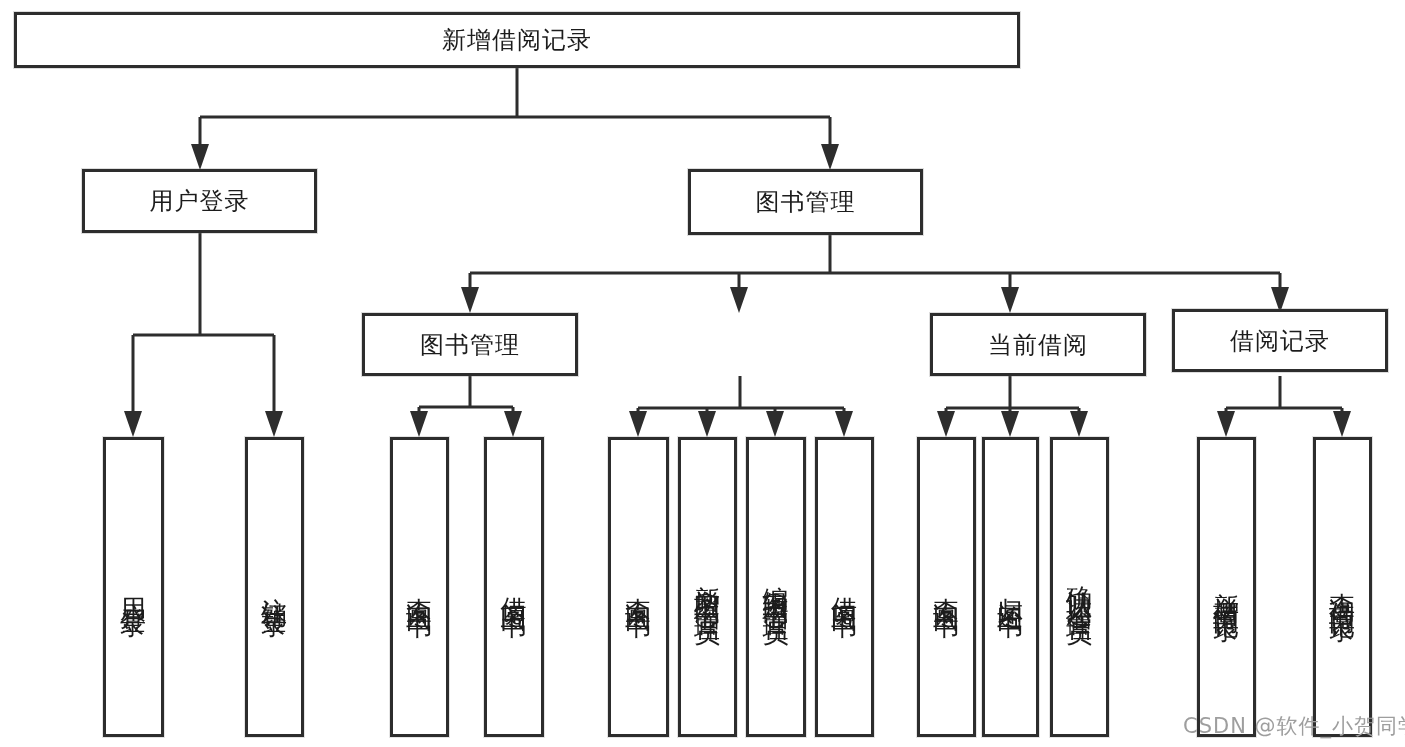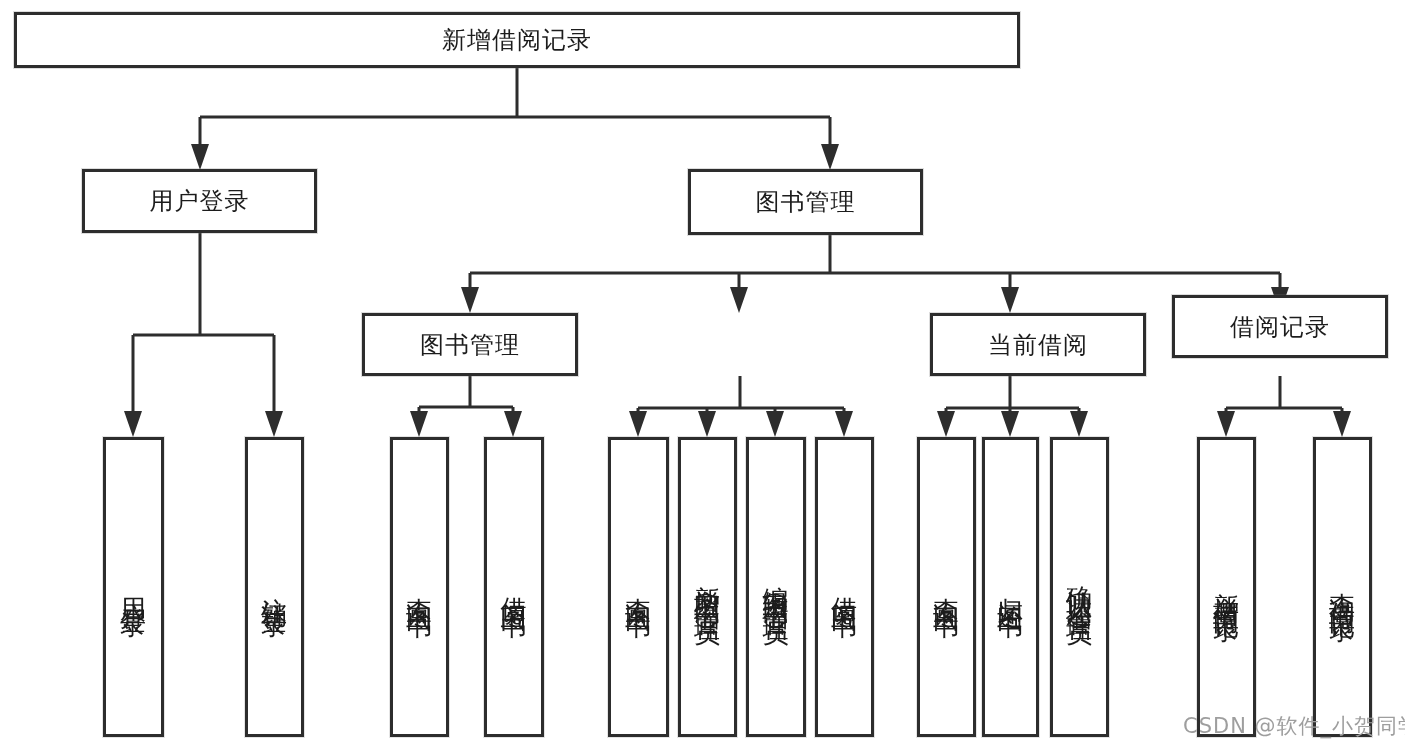--- a/index.html
+++ b/index.html
@@ -108,21 +108,21 @@
   <div class="hbox" style="left:688px;top:169px;width:235px;height:66px;">
     <span>图书管理</span>
   </div>
 
   <div class="hbox" style="left:362px;top:313px;width:216px;height:63px;">
     <span>图书管理</span>
   </div>
   <div class="hbox" style="left:902px;top:313px;width:216px;height:63px;margin-left:28px;">
     <span>当前借阅</span>
   </div>
-  <div class="hbox" style="left:1172px;top:295px;width:216px;height:63px;">
+  <div class="hbox" style="left:1172px;top:309px;width:216px;height:63px;">
     <span>借阅记录</span>
   </div>
 
   <div class="vbox" style="left:103px;width:61px;">
     <span class="vtext">用户登录</span>
   </div>
   <div class="vbox" style="left:245px;width:59px;">
     <span class="vtext">注销登录</span>
   </div>
 

